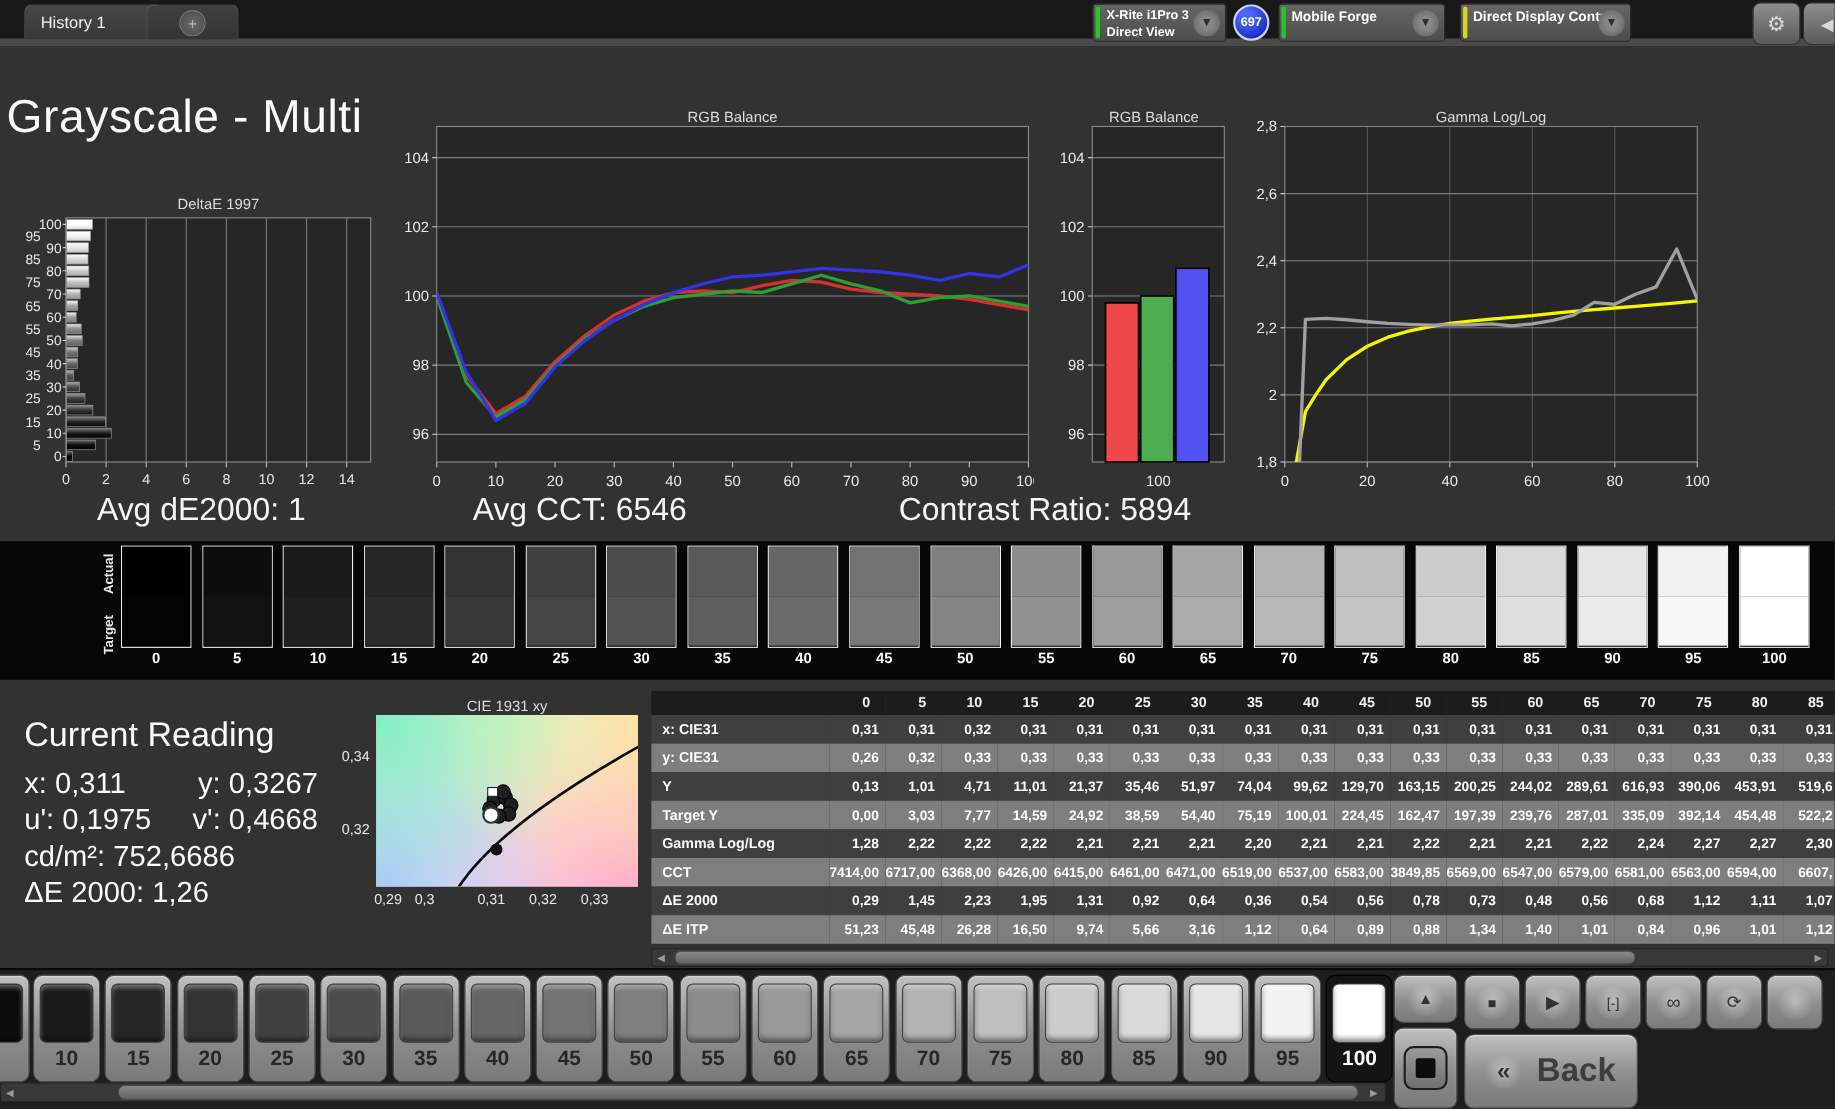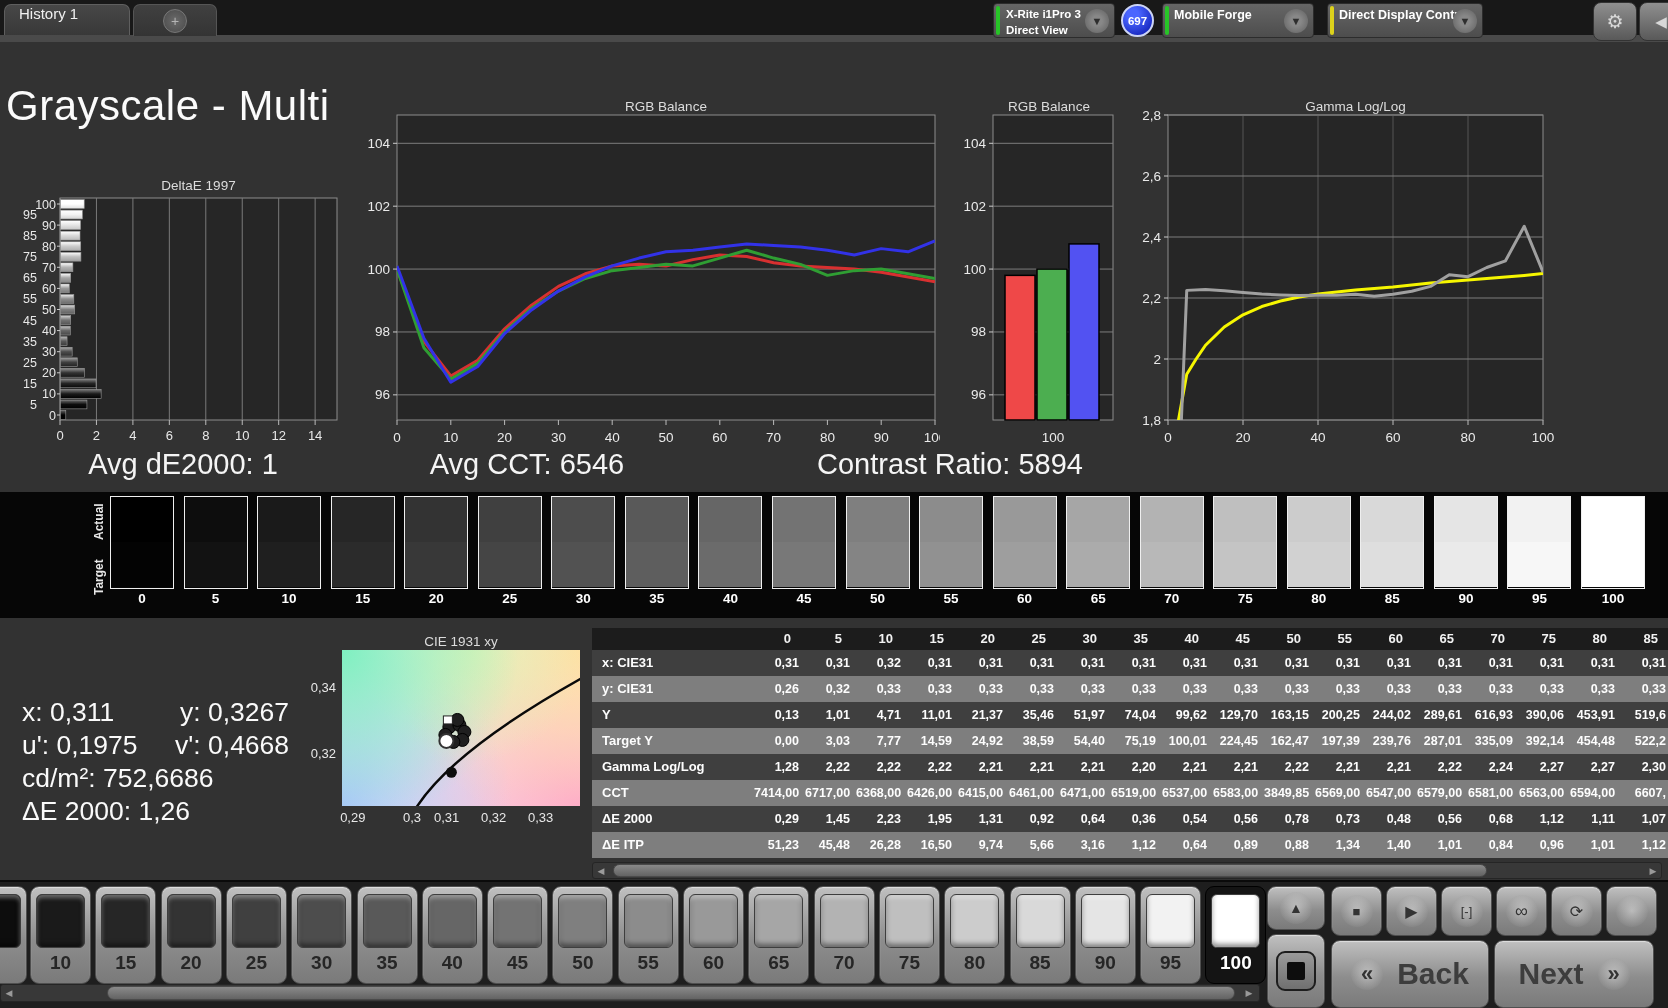--- a/index.html
+++ b/index.html
@@ -2,23 +2,23 @@
 <html><head>
 <meta charset="utf-8">
 <style>
   html,body{margin:0;padding:0;background:#222;}
   body{font-family:"Liberation Sans",sans-serif;}
   #app{position:relative;width:1668px;height:1008px;background:#323232;overflow:hidden;}
   .abs{position:absolute;}
   
   #topbar{left:0;top:0;width:1668px;height:42px;background:#181818;}
   #topbar .bottomstrip{left:0;top:35px;width:1668px;height:7px;background:#4a4a4a;}
-  .tab{left:4px;top:4px;width:126px;height:31px;background:linear-gradient(#474747,#383838);
+  .tab{left:22px;top:4px;width:126px;height:31px;background:linear-gradient(#474747,#383838);
        border:1px solid #5f5f5f;border-bottom:none;border-radius:7px 7px 0 0;color:#f0f0f0;
-       font-size:15px;display:flex;align-items:flex-start;padding-left:14px;box-sizing:border-box;}
+       font-size:15px;display:flex;align-items:center;padding-left:14px;box-sizing:border-box;}
   .tabstub{left:133px;top:4px;width:82px;height:31px;background:linear-gradient(#404040,#343434);
        border:1px solid #555;border-bottom:none;border-radius:7px 7px 0 0;display:flex;align-items:center;justify-content:center;}
   .tabstub .plus{width:22px;height:22px;border-radius:50%;background:radial-gradient(#6a6a6a,#4a4a4a);
        border:1px solid #777;color:#b5b5b5;font-size:14px;display:flex;align-items:center;justify-content:center;}
   .dd{top:3px;height:35px;background:linear-gradient(#666,#4d4d4d);border:1px solid #2c2c2c;border-radius:4px;box-sizing:border-box;}
   .dd .stripe{position:absolute;left:2px;top:2px;bottom:2px;width:4px;border-radius:2px;}
   .dd .ddtext{position:absolute;left:11px;top:3px;color:#fff;font-size:11.5px;font-weight:bold;line-height:1.35;white-space:nowrap;}
   .dd .chev{position:absolute;right:5px;top:50%;transform:translateY(-50%);width:24px;height:24px;border-radius:50%;
        background:radial-gradient(#888 30%,#5e5e5e);color:#2e2e2e;font-size:11px;display:flex;align-items:center;justify-content:center;}
   #badge697{left:1121px;top:4px;width:33px;height:33px;border-radius:50%;
@@ -564,20 +564,21 @@
         </div>
         <div class="swlab" style="left: 1507.45px;">95</div>
         <div class="swcell" style="left: 1581px;">
           <div style="height: 45px; background: rgb(255, 255, 255);"></div>
           <div style="height: 45px; background: rgb(255, 255, 255);"></div>
         </div>
         <div class="swlab" style="left: 1581px;">100</div>
       </div>
   </div>
 
+  <div class="abs cr" id="cr-title">Current Reading</div>
   <div class="abs cr crline" style="left:22px;top:697px;">x: 0,311</div>
   <div class="abs cr crline" style="left:180px;top:697px;">y: 0,3267</div>
   <div class="abs cr crline" style="left:22px;top:730px;">u': 0,1975</div>
   <div class="abs cr crline" style="left:175px;top:730px;">v': 0,4668</div>
   <div class="abs cr crline" style="left:22px;top:763px;">cd/m²: 752,6686</div>
   <div class="abs cr crline" style="left:22px;top:796px;">ΔE 2000: 1,26</div>
 
   <div class="abs" id="cie">
     <div class="chart-title" style="left:42px;width:238px;top:0;">CIE 1931 xy</div>
     <div class="cie-ylab" style="top:46px;">0,34</div>
@@ -592,21 +593,21 @@
           <circle cx="111.37672583826432" cy="91.94067796610166" r="6.5" fill="#1f1f1f" stroke="#000" stroke-width="1"></circle>
           <circle cx="103.37672583826432" cy="84.94067796610166" r="6.5" fill="#1f1f1f" stroke="#000" stroke-width="1"></circle>
           <circle cx="115.37672583826432" cy="69.94067796610166" r="6.5" fill="#1f1f1f" stroke="#000" stroke-width="1"></circle>
           <rect x="101.37672583826432" y="65.94067796610166" width="9" height="8" fill="#fff" stroke="#222" stroke-width="1"></rect>
           <circle cx="104.37672583826432" cy="90.94067796610166" r="7" fill="#fff" stroke="#333" stroke-width="2"></circle>
           <circle cx="109.37672583826432" cy="122.28813559322039" r="5.5" fill="#0d0d0d"></circle>
         </svg>
     </div>
     <div id="cie-xlabs">
         <div class="cie-xlab" style="left: 52.7968px;">0,29</div>
-        <div class="cie-xlab" style="left: 112px;">0,3</div>
+        <div class="cie-xlab" style="left: 86px;">0,3</div>
         <div class="cie-xlab" style="left: 146.682px;">0,31</div>
         <div class="cie-xlab" style="left: 193.625px;">0,32</div>
         <div class="cie-xlab" style="left: 240.568px;">0,33</div>
       </div>
   </div>
 
   <div class="abs" id="tablewrap">
     <div id="tbl">
         <div class="th tlabel"></div>
         <div class="th">0</div>
@@ -904,19 +905,15 @@
         </div>
         <div class="gbtn ctl" style="left: 1606px; top: 4px; width: 51px; height: 50px;">
           <span class="iconcircle" style="font-size: 13px;"></span>
         </div>
       </div>
 
     <div class="gbtn bn" style="left:1331px;top:58px;width:158px;height:68px;">
       <span class="iconcircle">«</span>
       <span>Back</span>
     </div>
-    <div class="gbtn bn" style="left:1494px;top:58px;width:160px;height:68px;">
-      <span>Next</span>
-      <span class="iconcircle">»</span>
-    </div>
   </div>
 
 </div>
 
 </body></html>

